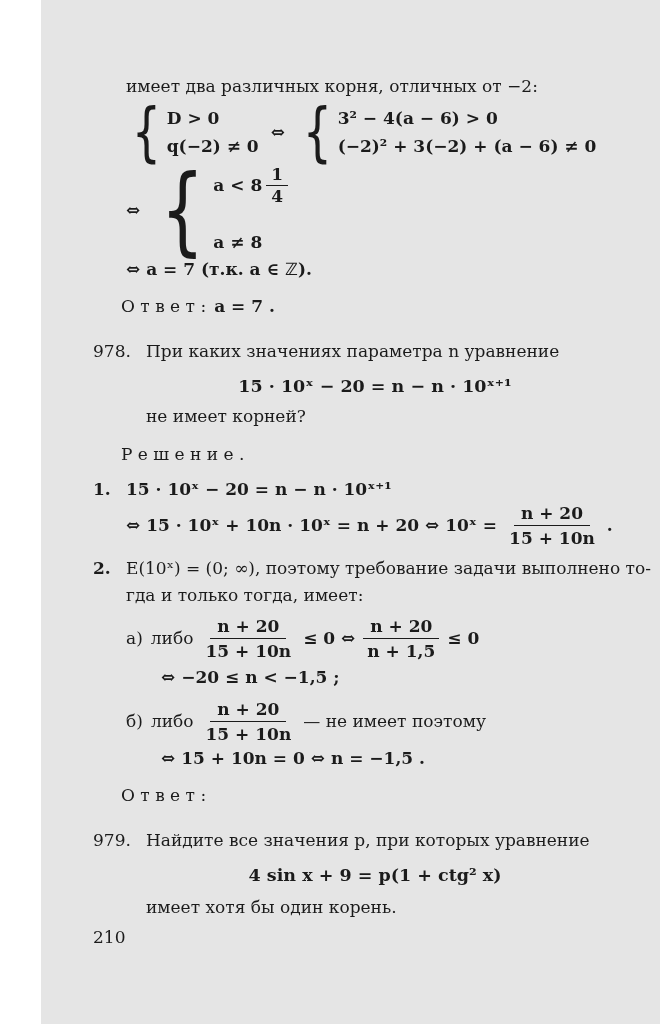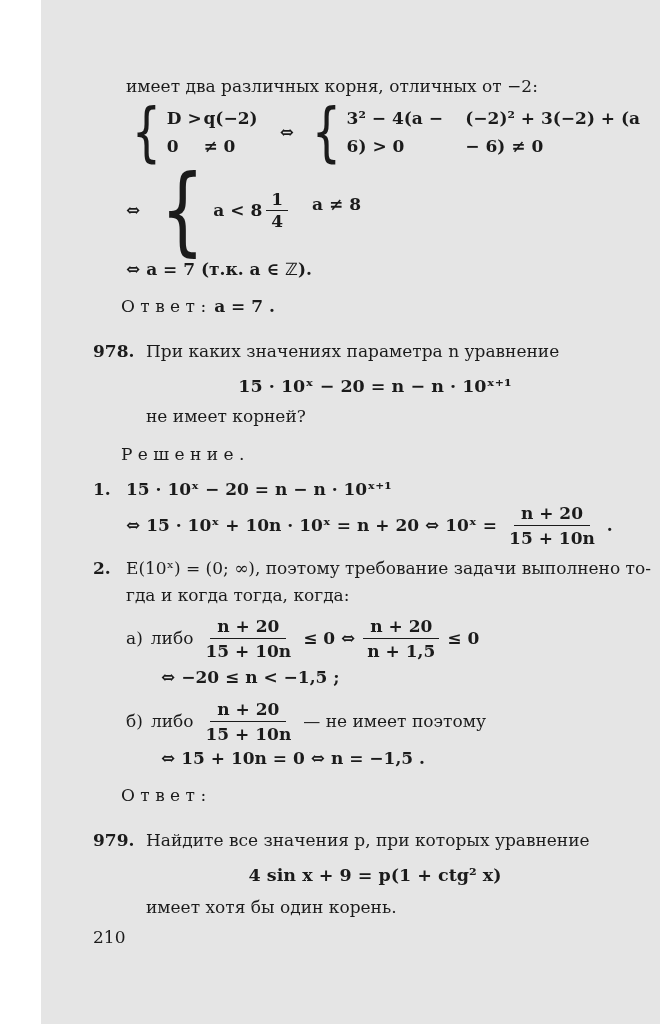--- a/index.html
+++ b/index.html
@@ -24,36 +24,36 @@
   .frac{display:inline-flex;flex-direction:column;align-items:center;text-align:center;
         font-weight:700;line-height:22px;margin:0 5px;vertical-align:middle}
   .frac .num{padding:0 7px 1px;border-bottom:1.6px solid #1b1b1b}
   .frac .den{padding:1px 7px 0}
   .frac.sm{line-height:19px;margin:0 2px 0 4px}
   .frac.sm .num{padding:0 5px 1px}
   .frac.sm .den{padding:1px 5px 0}
 
   
   .sys{display:flex;align-items:center}
-  .sys-rows{display:flex;flex-direction:row;justify-content:flex-end}
+  .sys-rows{display:flex;flex-direction:column;justify-content:flex-end}
   .sys-rows > *{line-height:28px}
   .brace{font-family:"DejaVu Sans",sans-serif;line-height:.95;
          transform:scaleX(.72);transform-origin:center;display:inline-block;color:#1b1b1b}
   .brace-md{font-size:64px}
   .brace-lg{font-size:96px}
   .iff{margin:0 12px}
 
   
   .m-intro{margin-left:33px}
   .sys1{margin:4px 0 0 33px}
   .sys2{margin:2px 0 0 33px}
   .concl{margin:0 0 0 33px;line-height:26px}
   .answer{margin:12px 0 0 28px;display:flex;align-items:center;gap:8px}
   .phead{margin-top:20px;line-height:26px}
-  .pnum{width:53px;font-weight:700;flex:none}
+  .pnum{width:53px;font-weight:400;flex:none}
   .eq{margin-top:8px;line-height:28px;font-size:17.5px}
   .ptail{margin:4px 0 0 53px}
   .resh{margin:14px 0 0 28px}
   .step{margin-top:10px;line-height:26px}
   .snum{width:33px;font-weight:700;flex:none}
   .mathline{display:flex;align-items:center;}
   .s1l2{margin:0 0 0 33px}
   .s2l1{margin-top:6px}
   .s2l2{margin:2px 0 0 33px}
   .caseline{margin:8px 0 0 33px}
@@ -130,21 +130,21 @@
       <span class="num">n + 20</span>
       <span class="den">15 + 10n</span>
     </span>
     <span class="math">.</span>
   </div>
 
   <div class="row step s2l1">
     <span class="snum">2.</span>
     <span>E(10ˣ) = (0; ∞), поэтому требование задачи выполнено то-</span>
   </div>
-  <div class="line s2l2">гда и когда тогда, когда:</div>
+  <div class="line s2l2">гда и только тогда, имеет:</div>
 
   <div class="mathline caseline">
     <span class="lbl">а)</span>
     <span>либо</span>
     <span class="frac">
       <span class="num">n + 20</span>
       <span class="den">15 + 10n</span>
     </span>
     <span class="math">≤ 0 ⇔</span>
     <span class="frac">

